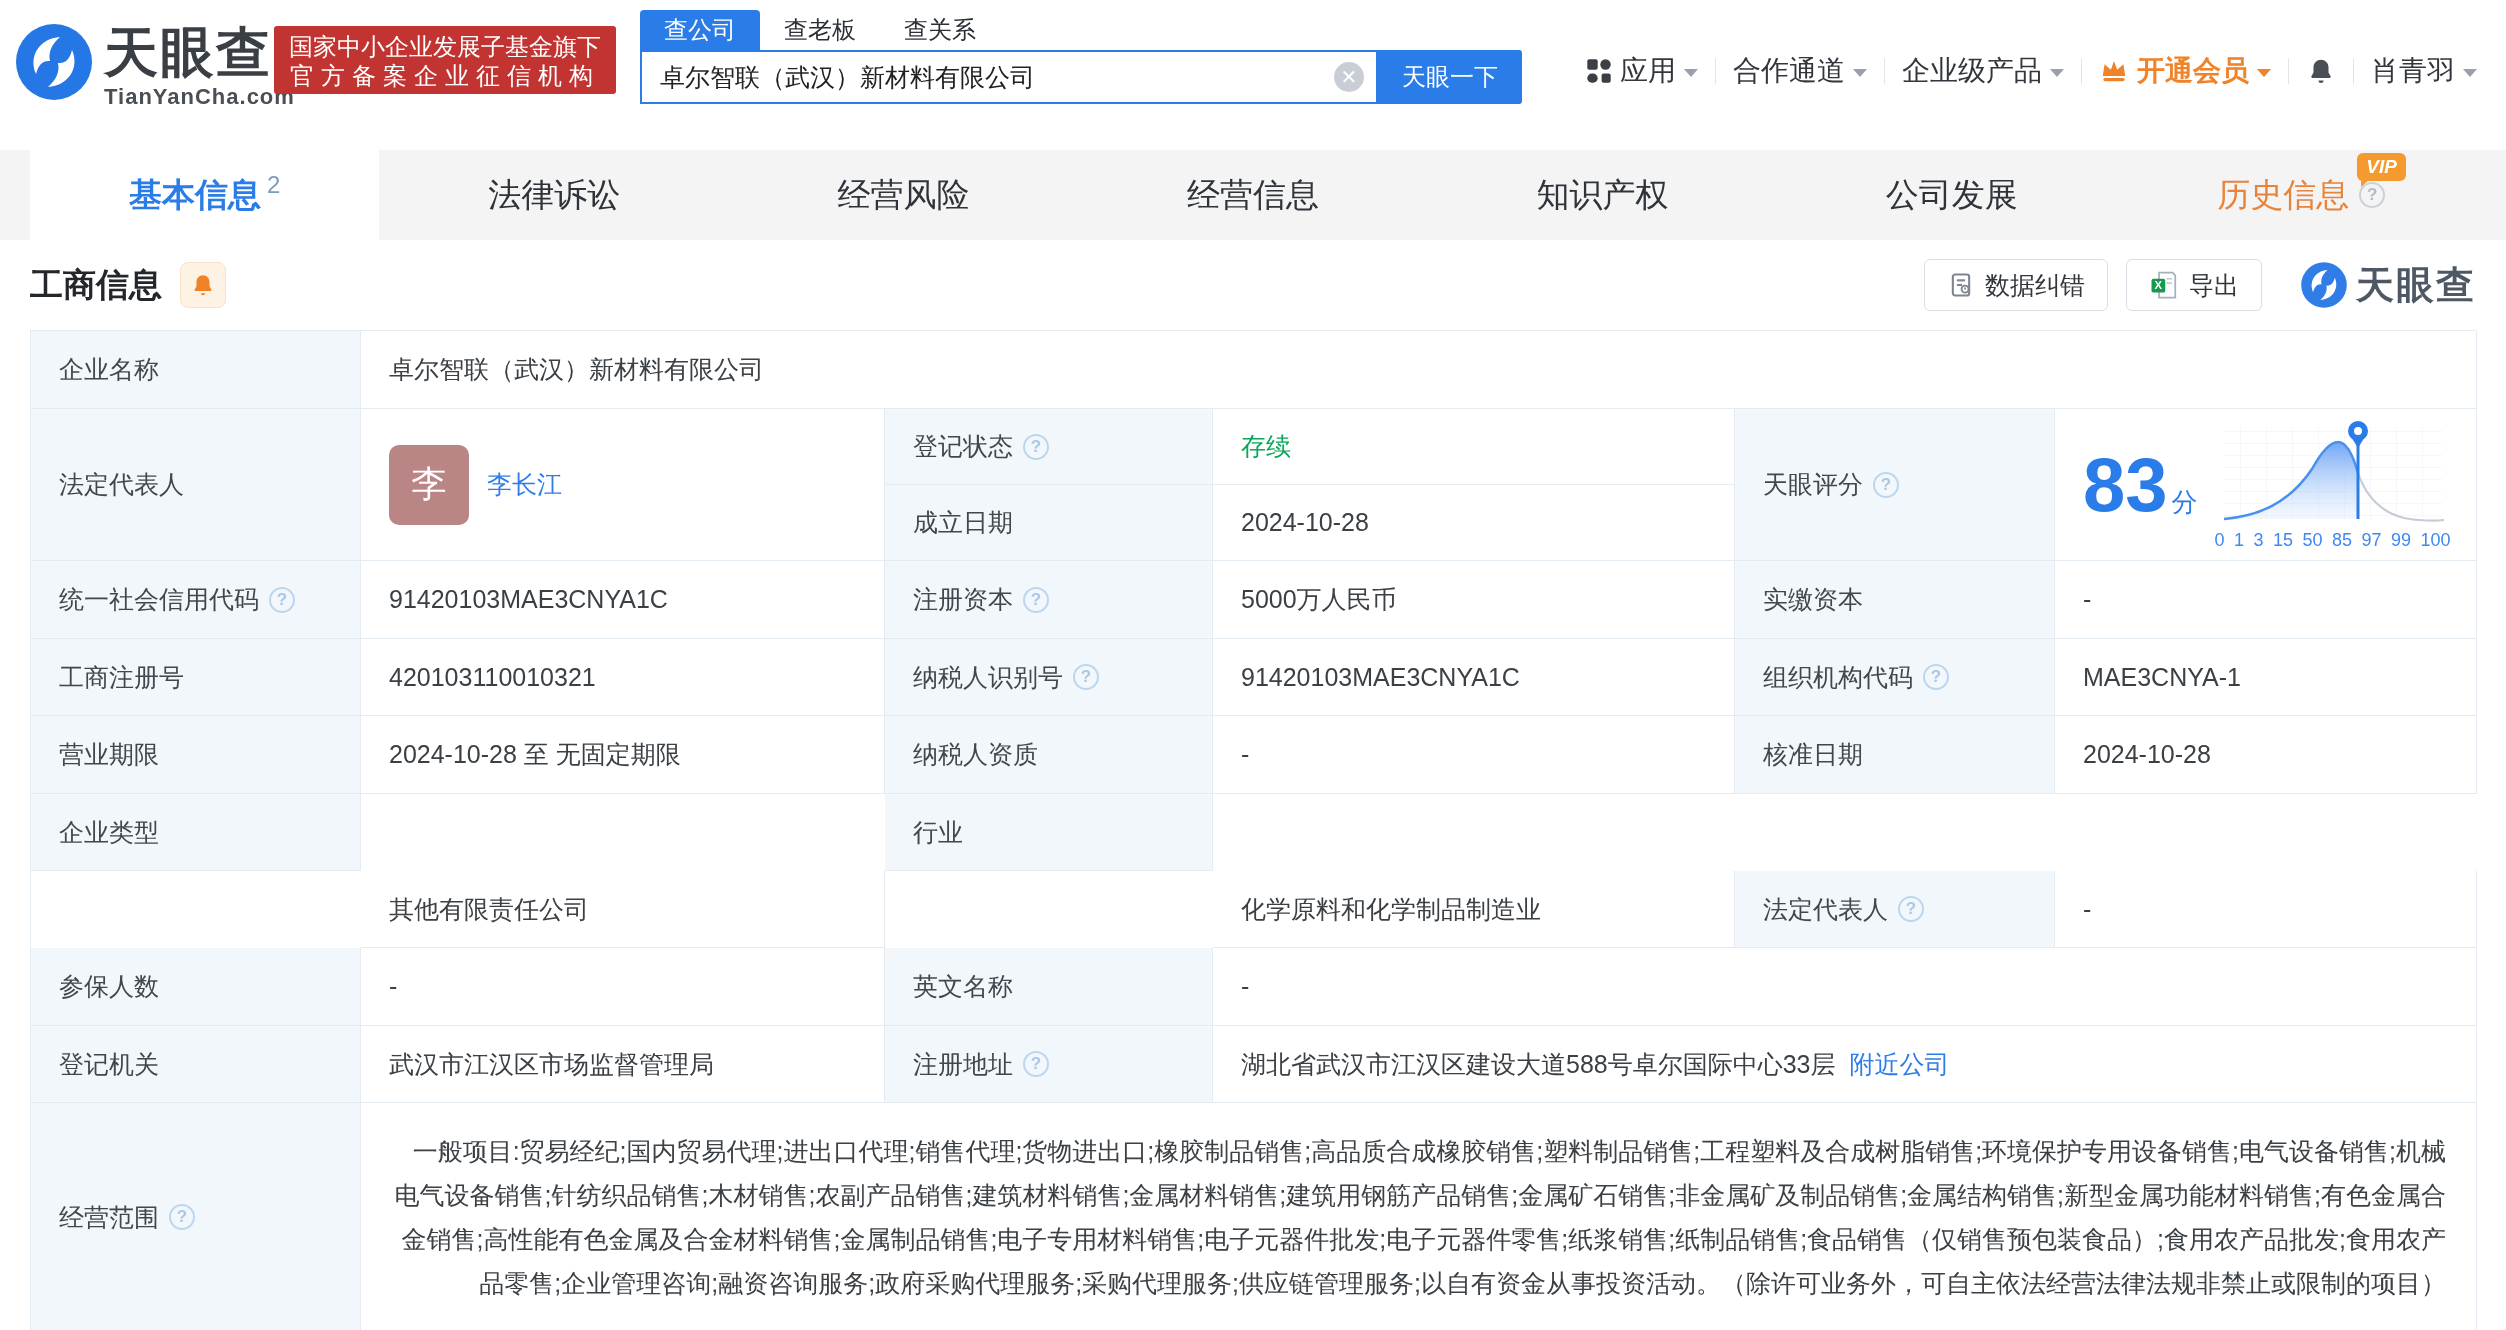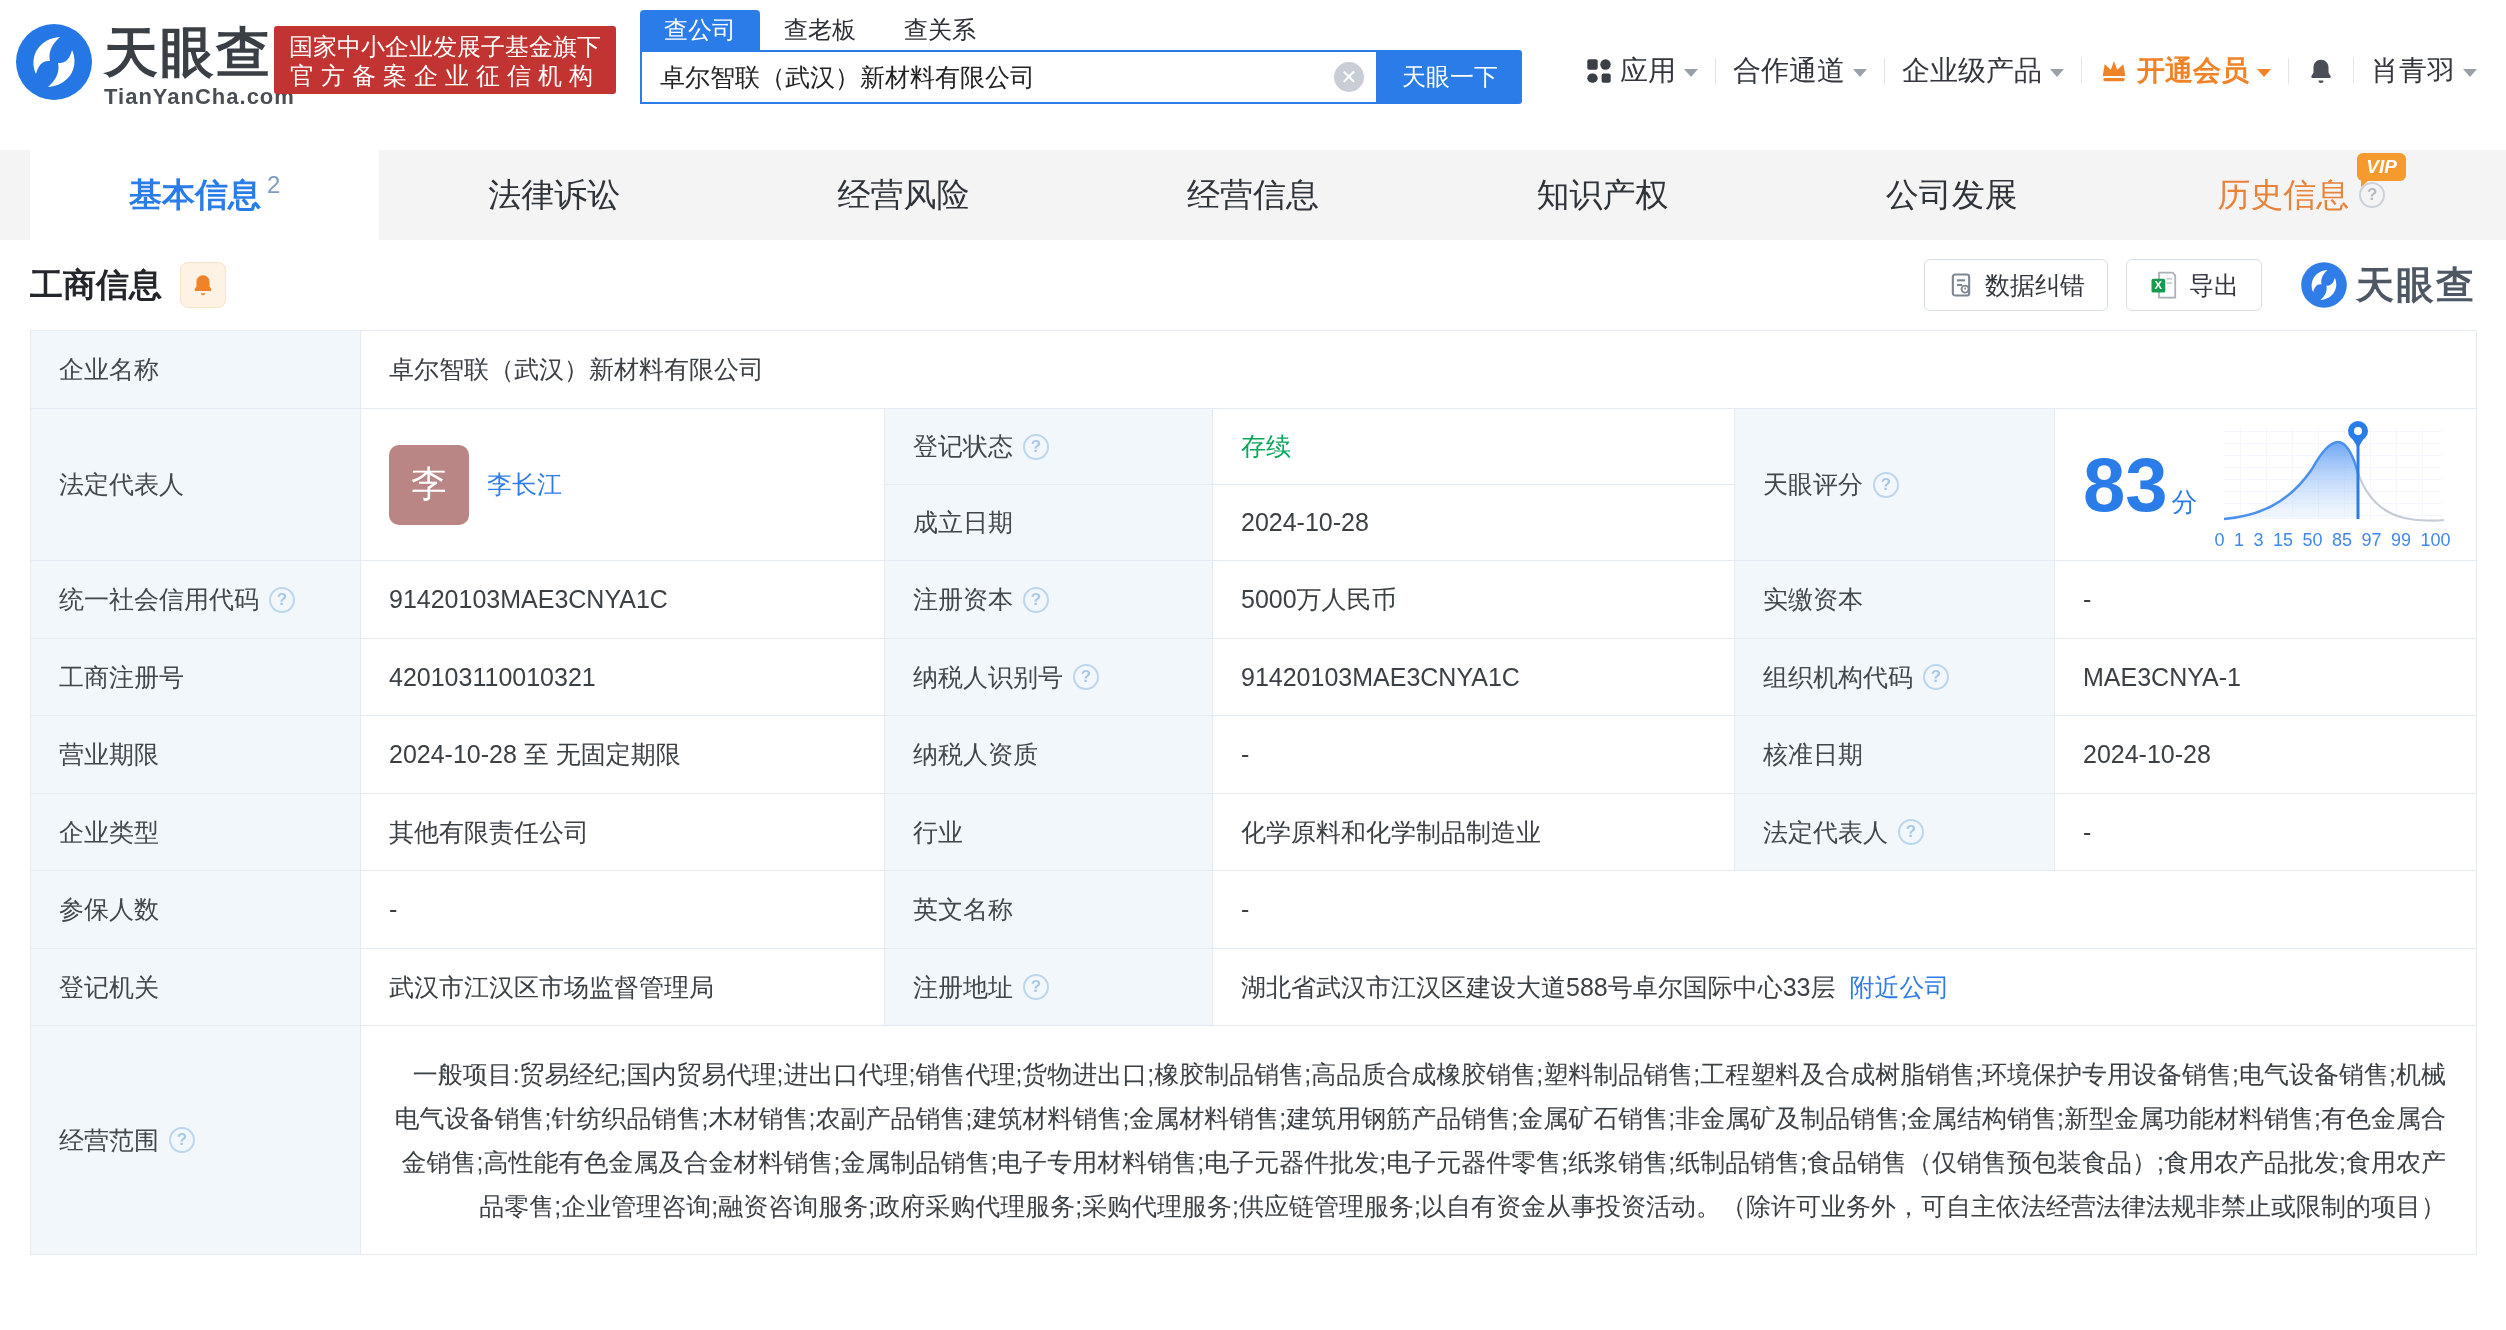--- a/index.html
+++ b/index.html
@@ -326,22 +326,22 @@
   <div class="cell c6 h77">MAE3CNYA-1</div>
 
   <div class="cell lbl c1 h78">营业期限</div>
   <div class="cell c2 h78">2024-10-28 至 无固定期限</div>
   <div class="cell lbl c3 h78">纳税人资质</div>
   <div class="cell c4 h78">-</div>
   <div class="cell lbl c5 h78">核准日期</div>
   <div class="cell c6 h78">2024-10-28</div>
 
   <div class="cell lbl c1 h77">企业类型</div>
+  <div class="cell lbl c3 h77">行业</div>
   <div class="cell c2 h77">其他有限责任公司</div>
-  <div class="cell lbl c3 h77">行业</div>
   <div class="cell c4 h77">化学原料和化学制品制造业</div>
   <div class="cell lbl c5 h77">
     <span>法定代表人</span>
     <span class="qmark"></span>
   </div>
   <div class="cell c6 h77">-</div>
 
   <div class="cell lbl c1 h78">参保人数</div>
   <div class="cell c2 h78">-</div>
   <div class="cell lbl c3 h78">英文名称</div>

